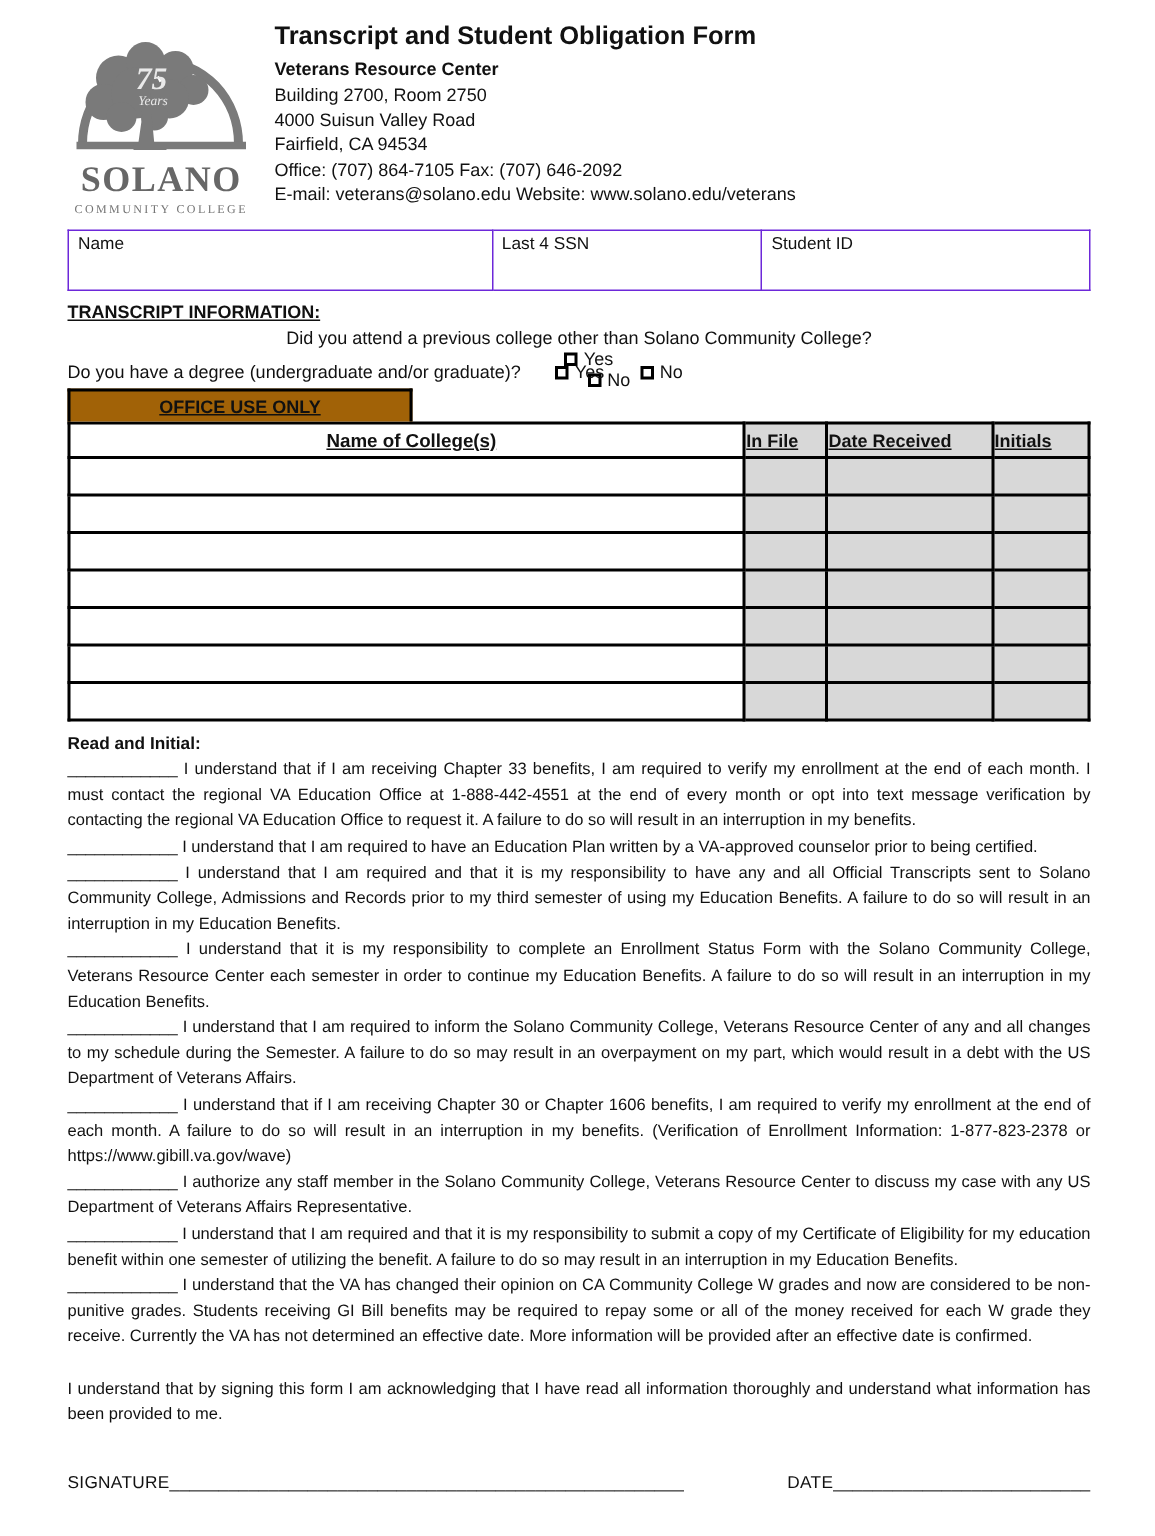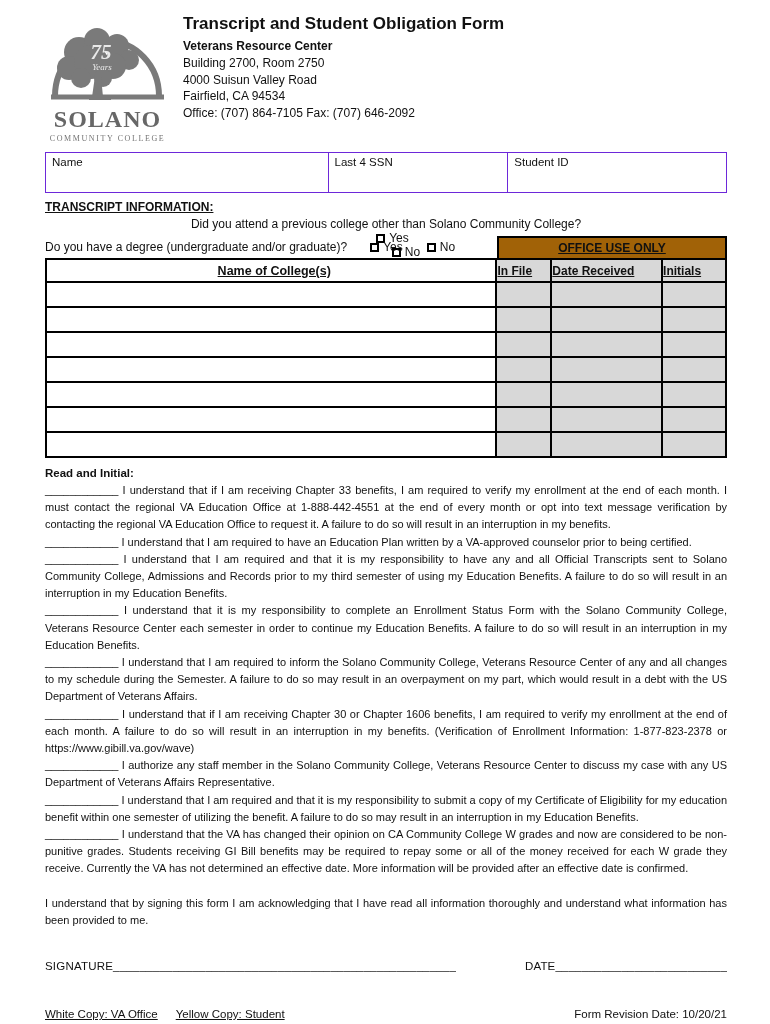--- a/index.html
+++ b/index.html
@@ -42,21 +42,21 @@
   .info-table .c1 { width: 283px; }
   .info-table .c2 { width: 180px; }
   .info-table .c3 { width: 219px; }
 
   
   .section-heading {
     font-size: 12px; font-weight: 700; text-decoration: underline;
     margin-top: 7px; margin-bottom: 3px;
   }
   .q-line { font-size: 12px; display: flex; align-items: center; height: 19px; flex-direction: column; }
-  .q2-row { display: flex; align-items: flex-start; justify-content: space-between; }
+  .q2-row { display: flex; align-items: flex-start; justify-content: space-between; flex-direction: column; }
   .q2-left { font-size: 12px; display: flex; align-items: center; height: 22px; }
   .checkbox {
     display: inline-block; width: 9px; height: 9px;
     border: 2px solid #000; margin-right: 4px; flex: 0 0 9px;
   }
   .cb-group { display: inline-flex; align-items: center; }
   .office-box {
     width: 230px; height: 22px; background: #a16207;
     border: 2px solid #000; border-bottom: none;
     text-align: center; font-size: 12px; font-weight: 700;
@@ -126,20 +126,21 @@
       <div class="logo-name">SOLANO</div>
       <div class="logo-sub">COMMUNITY COLLEGE</div>
     </div>
     <div class="header-text">
       <div class="doc-title">Transcript and Student Obligation Form</div>
       <div class="org-name">Veterans Resource Center</div>
       <div class="addr-line">Building 2700, Room 2750</div>
       <div class="addr-line">4000 Suisun Valley Road</div>
       <div class="addr-line">Fairfield, CA 94534</div>
       <div class="addr-line">Office: (707) 864-7105 Fax: (707) 646-2092</div>
+      <div class="addr-line">E-mail: veterans@solano.edu Website: www.solano.edu/veterans</div>
     </div>
   </div>
 
   <table class="info-table">
     <tbody>
         <tr>
       <td class="c1">
         <span>Name</span>
       </td>
       <td class="c2">

